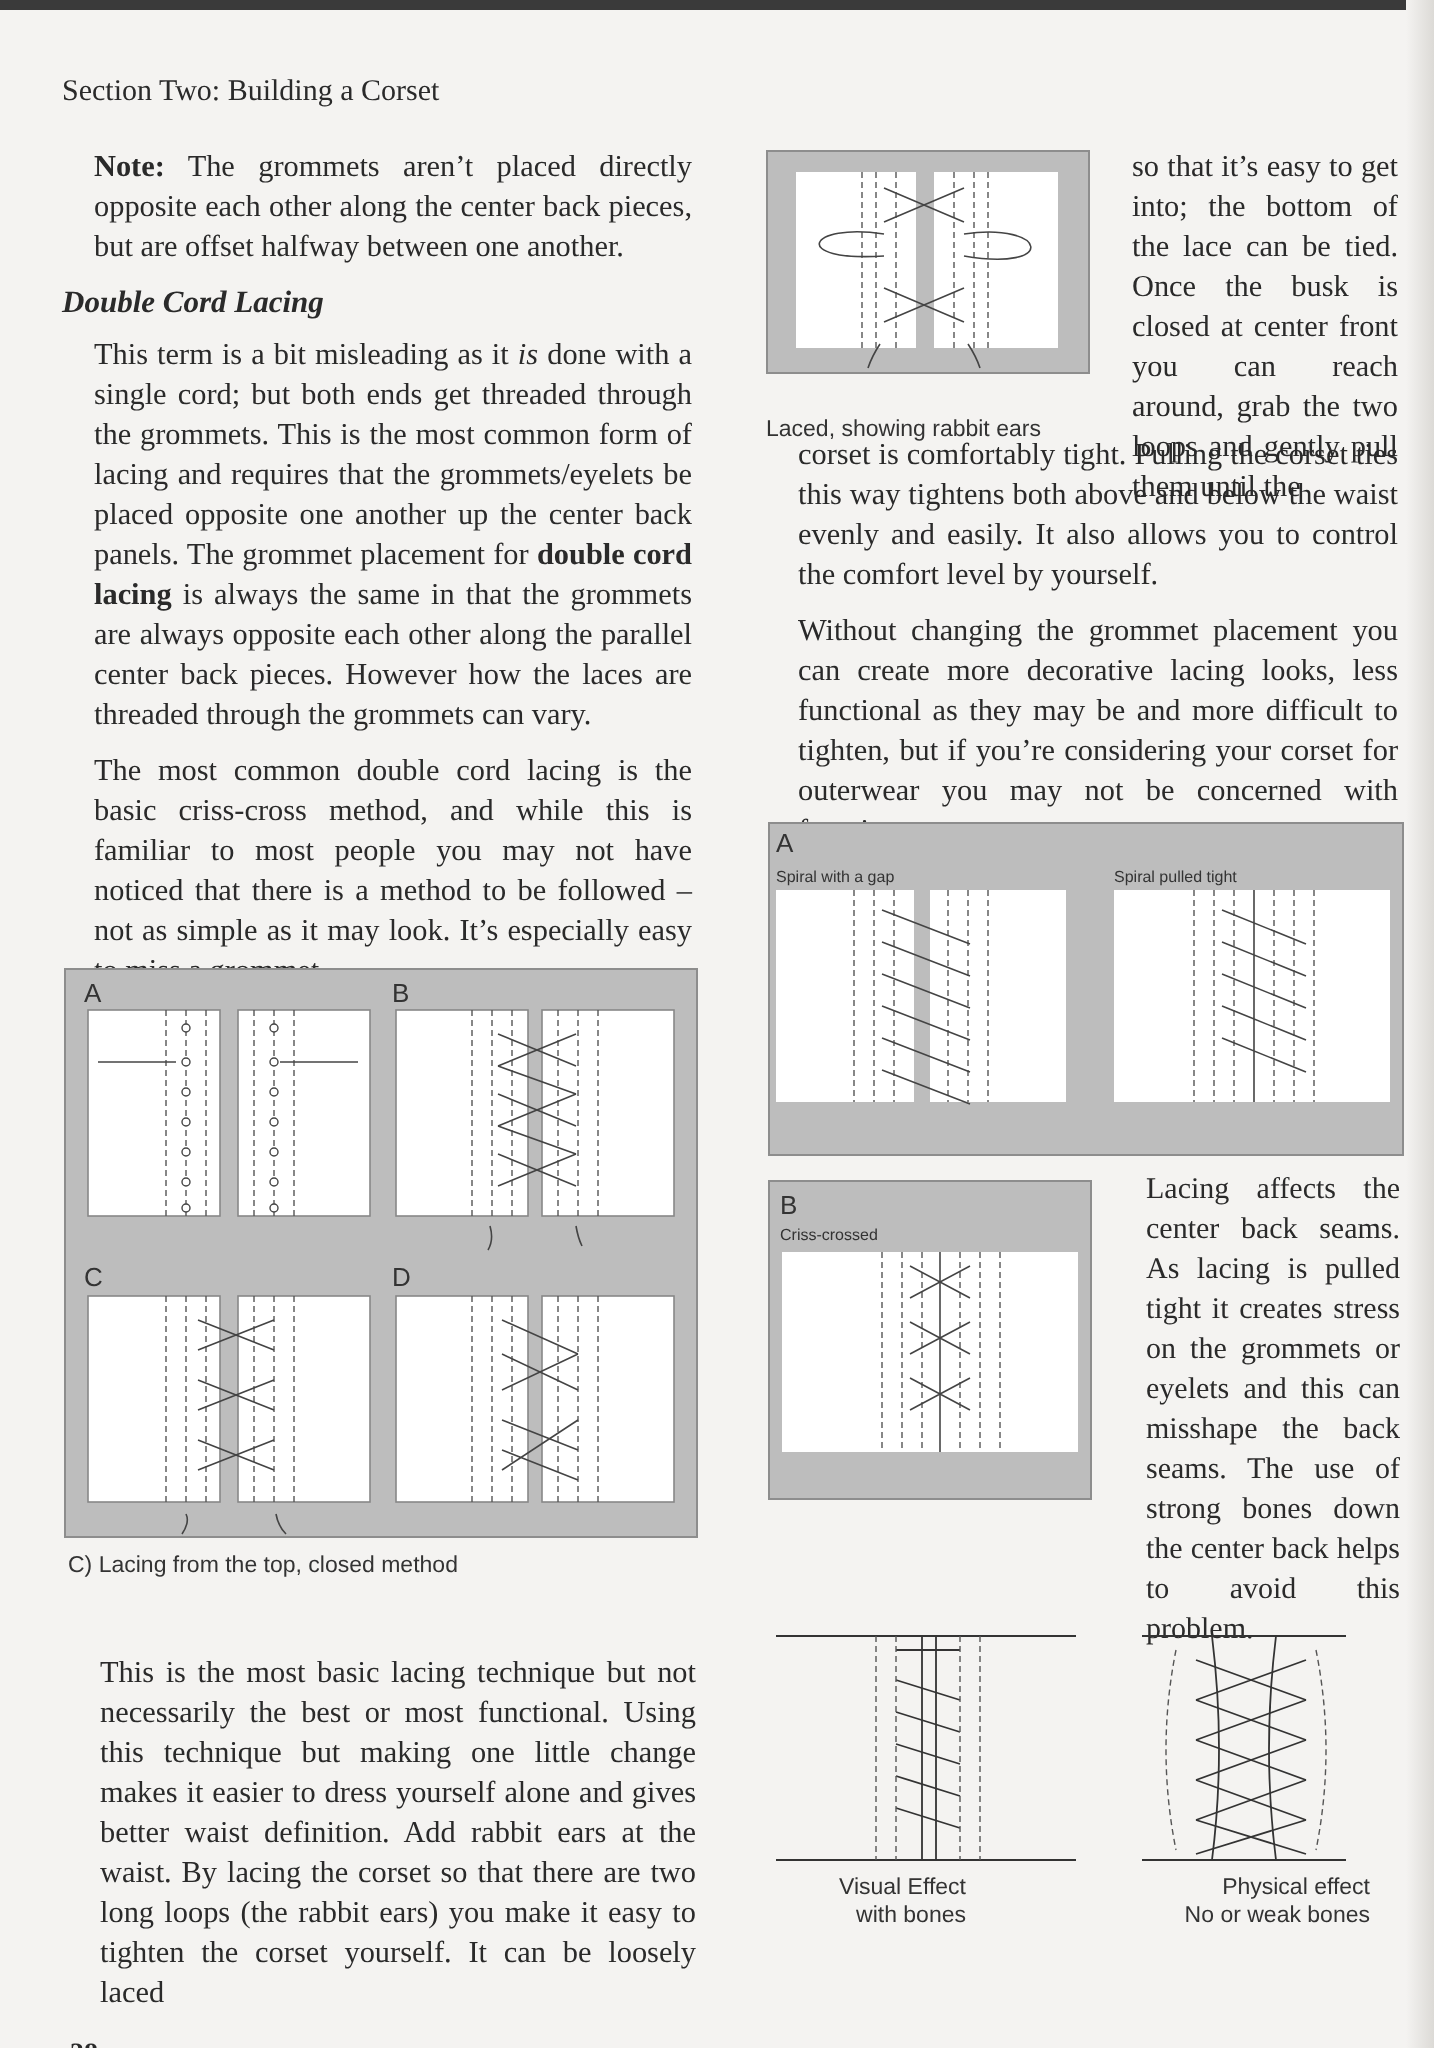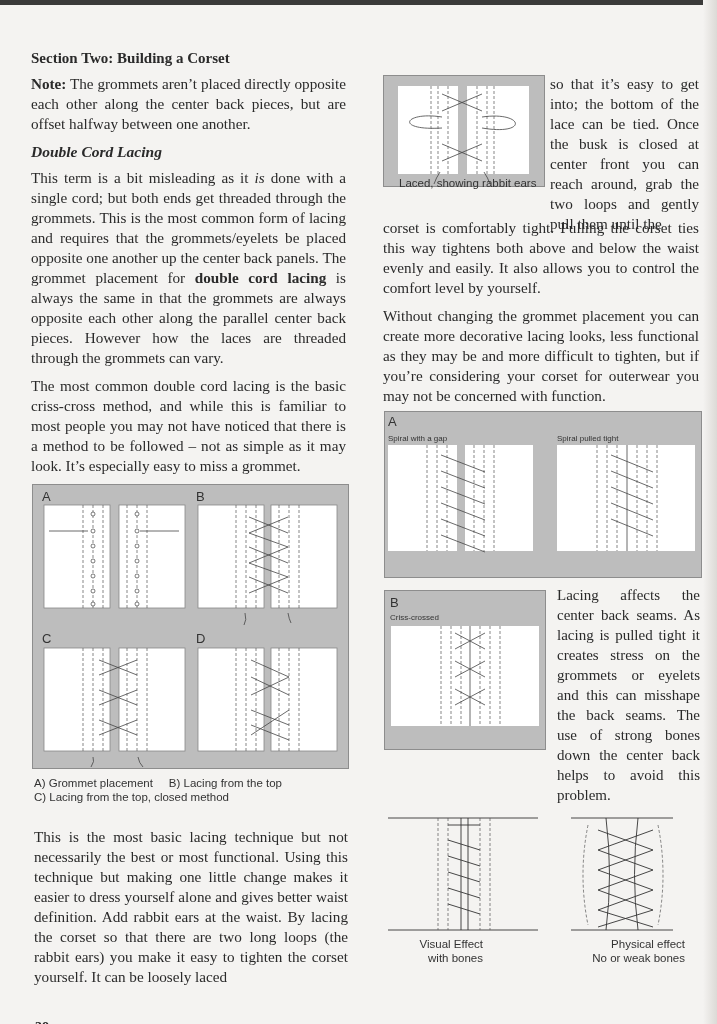--- a/index.html
+++ b/index.html
@@ -1,21 +1,21 @@
 <!DOCTYPE html>
 <html><head>
 <meta charset="utf-8">
 <style>
   html,body{margin:0;padding:0;}
   body{width:717px;height:1024px;background:#f4f3f1;position:relative;overflow:hidden;font-family:"Liberation Serif",serif;color:#2a2a2a;}
   .topbar{position:absolute;left:0;top:0;width:717px;height:5px;background:#3a3a3a;}
   .rightedge{position:absolute;right:0;top:0;width:14px;height:1024px;background:linear-gradient(to right,#f4f3f1,#dcdad6);}
   .txt{position:absolute;font-size:15.2px;line-height:20px;text-align:justify;}
-  .txt p{margin:0 0 8px 0;}
-  .h-section{position:absolute;left:31px;top:50px;font-weight:bold;font-size:15px;}
+  .txt p{margin:0 0 8px 16px;}
+  .h-section{position:absolute;left:31px;top:38px;font-weight:normal;font-size:15px;}
   .h-sub{font-weight:bold;font-style:italic;font-size:15.5px;margin:0 0 6px 0 !important;}
   .cap{font-family:"Liberation Sans",sans-serif;font-size:11.5px;color:#333;line-height:14px;}
   .fig{position:absolute;background:#bdbdbd;border:1px solid #8d8d8d;}
   .fig .lbl{position:absolute;font-family:"Liberation Sans",sans-serif;font-size:13px;color:#333;}
   .fig .sub{position:absolute;font-family:"Liberation Sans",sans-serif;font-size:8px;color:#333;text-align:center;}
   svg{position:absolute;left:0;top:0;}
   .pageno{position:absolute;left:35px;top:1020px;font-size:14px;font-weight:bold;}
 </style>
 </head>
 <body>
@@ -95,21 +95,20 @@
         <circle cx="104" cy="46" r="2"></circle>
         <circle cx="104" cy="61" r="2"></circle>
         <circle cx="104" cy="76" r="2"></circle>
         <circle cx="104" cy="91" r="2"></circle>
         <circle cx="104" cy="106" r="2"></circle>
         <circle cx="104" cy="119" r="2"></circle>
     </g>
   </svg>
 </div>
 <div class="cap" style="position:absolute;left:34px;top:776px;width:320px;">
-  <div><span>A) Grommet placement</span>&nbsp;&nbsp;&nbsp;&nbsp;&nbsp;<span>B) Lacing from the top</span></div>
   <div>C) Lacing from the top, closed method</div>
 </div>
 
 <div class="txt" style="left:34px;top:827px;width:314px;">
   <p>This is the most basic lacing technique but not necessarily the best or most functional. Using this technique but making one little change makes it easier to dress yourself alone and gives better waist definition. Add rabbit ears at the waist. By lacing the corset so that there are two long loops (the rabbit ears) you make it easy to tighten the corset yourself. It can be loosely laced</p>
 </div>
 
 <div class="fig" style="left:383px;top:75px;width:160px;height:110px;">
   <svg width="160" height="110">
     <rect x="14" y="10" width="60" height="88" fill="#fff"></rect>
@@ -122,21 +121,21 @@
         <line x1="103" y1="10" x2="103" y2="98"></line>
         <line x1="110" y1="10" x2="110" y2="98"></line>
       </g>
     <g stroke="#444" stroke-width="0.8" fill="none">
       <path d="M58 18 L98 35 M98 18 L58 35 M58 68 L98 85 M98 68 L58 85"></path>
       <path d="M58 41 C20 35 10 55 58 52 M98 41 C140 35 145 60 98 52"></path>
       <path d="M56 96 Q52 102 50 108 M100 96 Q104 102 106 108"></path>
     </g>
   </svg>
 </div>
-<div class="cap" style="position:absolute;left:383px;top:176px;font-size:11.5px;margin-left:16px;">Laced, showing rabbit ears</div>
+<div class="cap" style="position:absolute;left:383px;top:208px;font-size:11.5px;">Laced, showing rabbit ears</div>
 
 <div class="txt" style="left:550px;top:74px;width:149px;">
   <p>so that it’s easy to get into; the bottom of the lace can be tied. Once the busk is closed at center front you can reach around, grab the two loops and gently pull them until the</p>
 </div>
 <div class="txt" style="left:383px;top:218px;width:316px;">
   <p>corset is comfortably tight. Pulling the corset ties this way tightens both above and below the waist evenly and easily. It also allows you to control the comfort level by yourself.</p>
   <p>Without changing the grommet placement you can create more decorative lacing looks, less functional as they may be and more difficult to tighten, but if you’re considering your corset for outerwear you may not be concerned with function.</p>
 </div>
 
 <div class="fig" style="left:384px;top:411px;width:316px;height:165px;">

